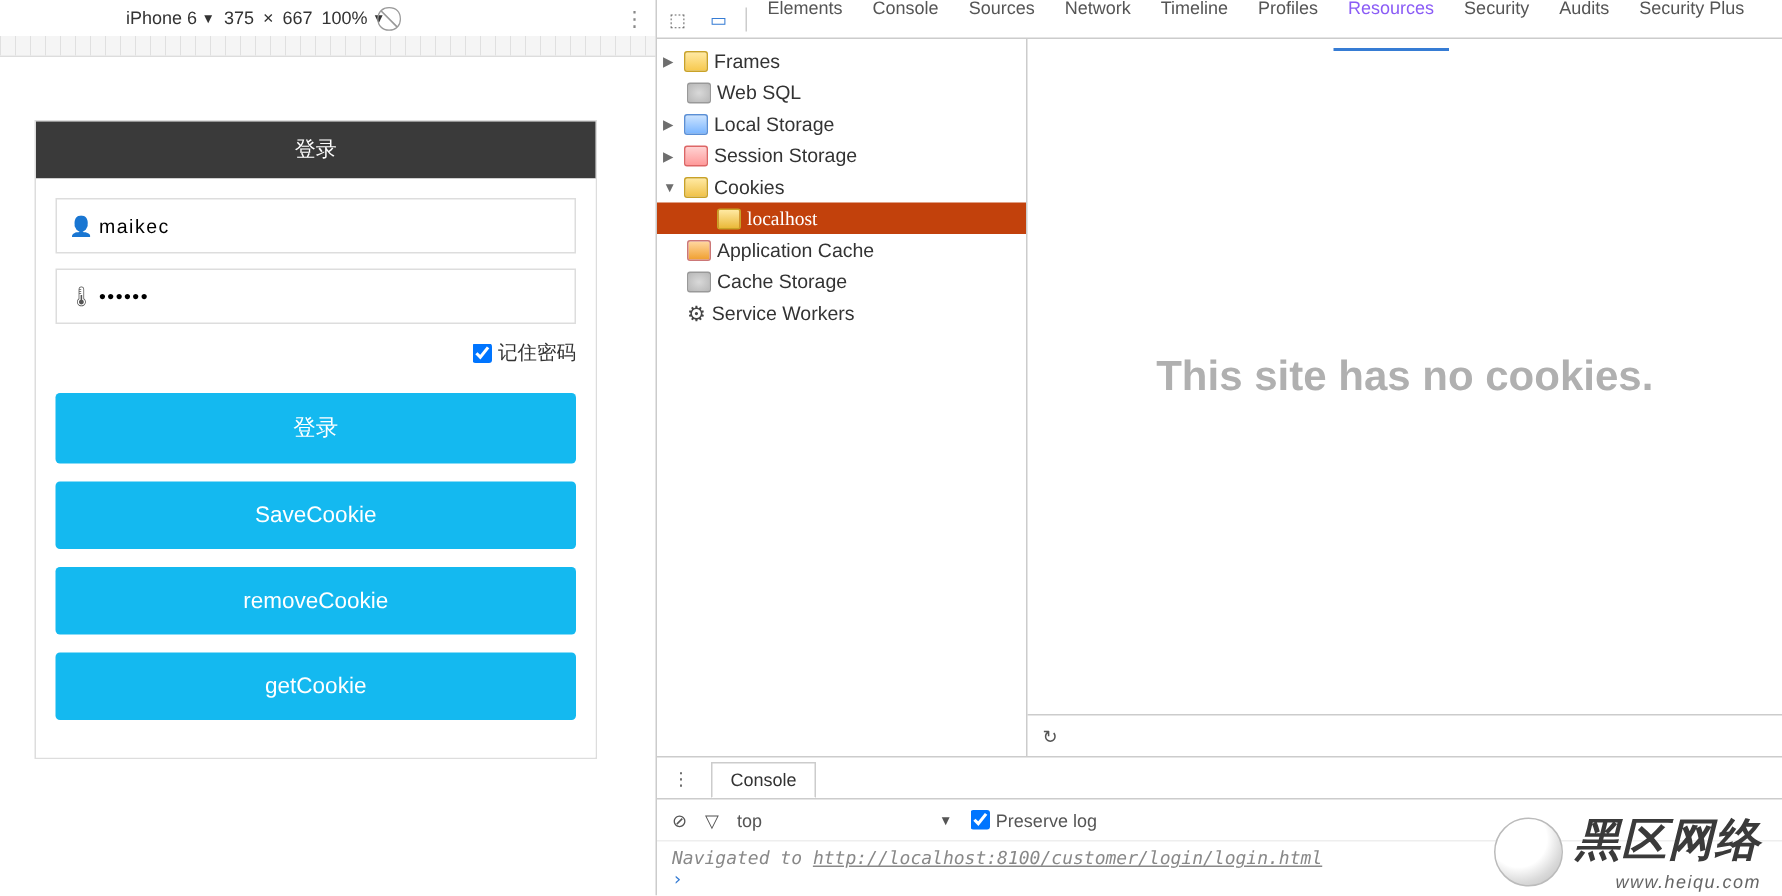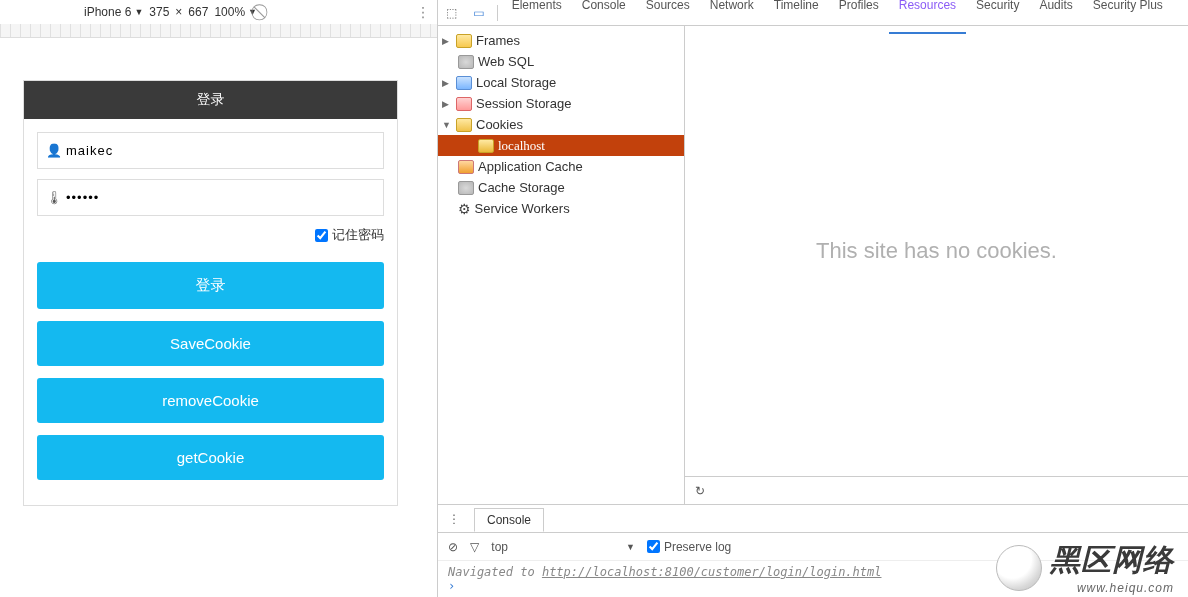--- a/index.html
+++ b/index.html
@@ -41,21 +41,21 @@
 .ico-folder { background: linear-gradient(#ffe9a2,#f7c94f); border:1px solid #c9a227; border-radius:2px; }
 .ico-db { background: radial-gradient(#d9d9d9,#b7b7b7); border-radius: 2px; border:1px solid #999; }
 .ico-storage { background: linear-gradient(#cbe3ff,#7bb6ff); border:1px solid #5a8fd6; border-radius:2px; }
 .ico-session { background: linear-gradient(#ffd2d2,#ff9a9a); border:1px solid #d66; border-radius:2px; }
 .ico-cookie { background: linear-gradient(#ffe9a2,#f0c24a); border:1px solid #c9a227; border-radius:2px; }
 .ico-cookie-host { background: linear-gradient(#ffe9a2,#eab93a); border:1px solid #c9a227; border-radius:2px; }
 .ico-app { background: linear-gradient(#ffd7a0,#f0a030); border:1px solid #c77; border-radius:2px; }
 .ico-gear { color:#444; font-size:14px; }
 
 .content { flex: 1; display: flex; flex-direction: column; }
-.empty-msg { flex: 1; display: flex; align-items: center; justify-content: center; color: #b0b0b0; font-size: 22px; font-weight: 400; }
+.empty-msg { flex: 1; display: flex; align-items: center; justify-content: center; color: #b0b0b0; font-size: 28px; font-weight: 700; }
 .refresh-bar { height: 28px; border-top: 1px solid #ccc; display: flex; align-items: center; padding-left: 10px; color: #555; }
 
 .console-drawer { border-top: 1px solid #ccc; }
 .cd-head { height: 28px; display: flex; align-items: center; border-bottom: 1px solid #ccc; }
 .cd-head .kebab { padding: 0 10px; color:#666; cursor:pointer; }
 .cd-tab { border: 1px solid #ccc; border-bottom: 1px solid #fff; padding: 4px 12px; margin-left: 4px; background:#fff; position: relative; top:1px; font-size:12px; }
 .cd-toolbar { height: 28px; display: flex; align-items: center; gap: 12px; padding: 0 10px; border-bottom: 1px solid #eee; color:#555; font-size:12px;}
 .cd-toolbar .sel { display:flex; align-items:center; gap:4px; }
 .cd-log { padding: 4px 10px; font-family: Consolas, monospace; font-size: 12px; }
 .cd-log .nav { color: #888; font-style: italic; }

